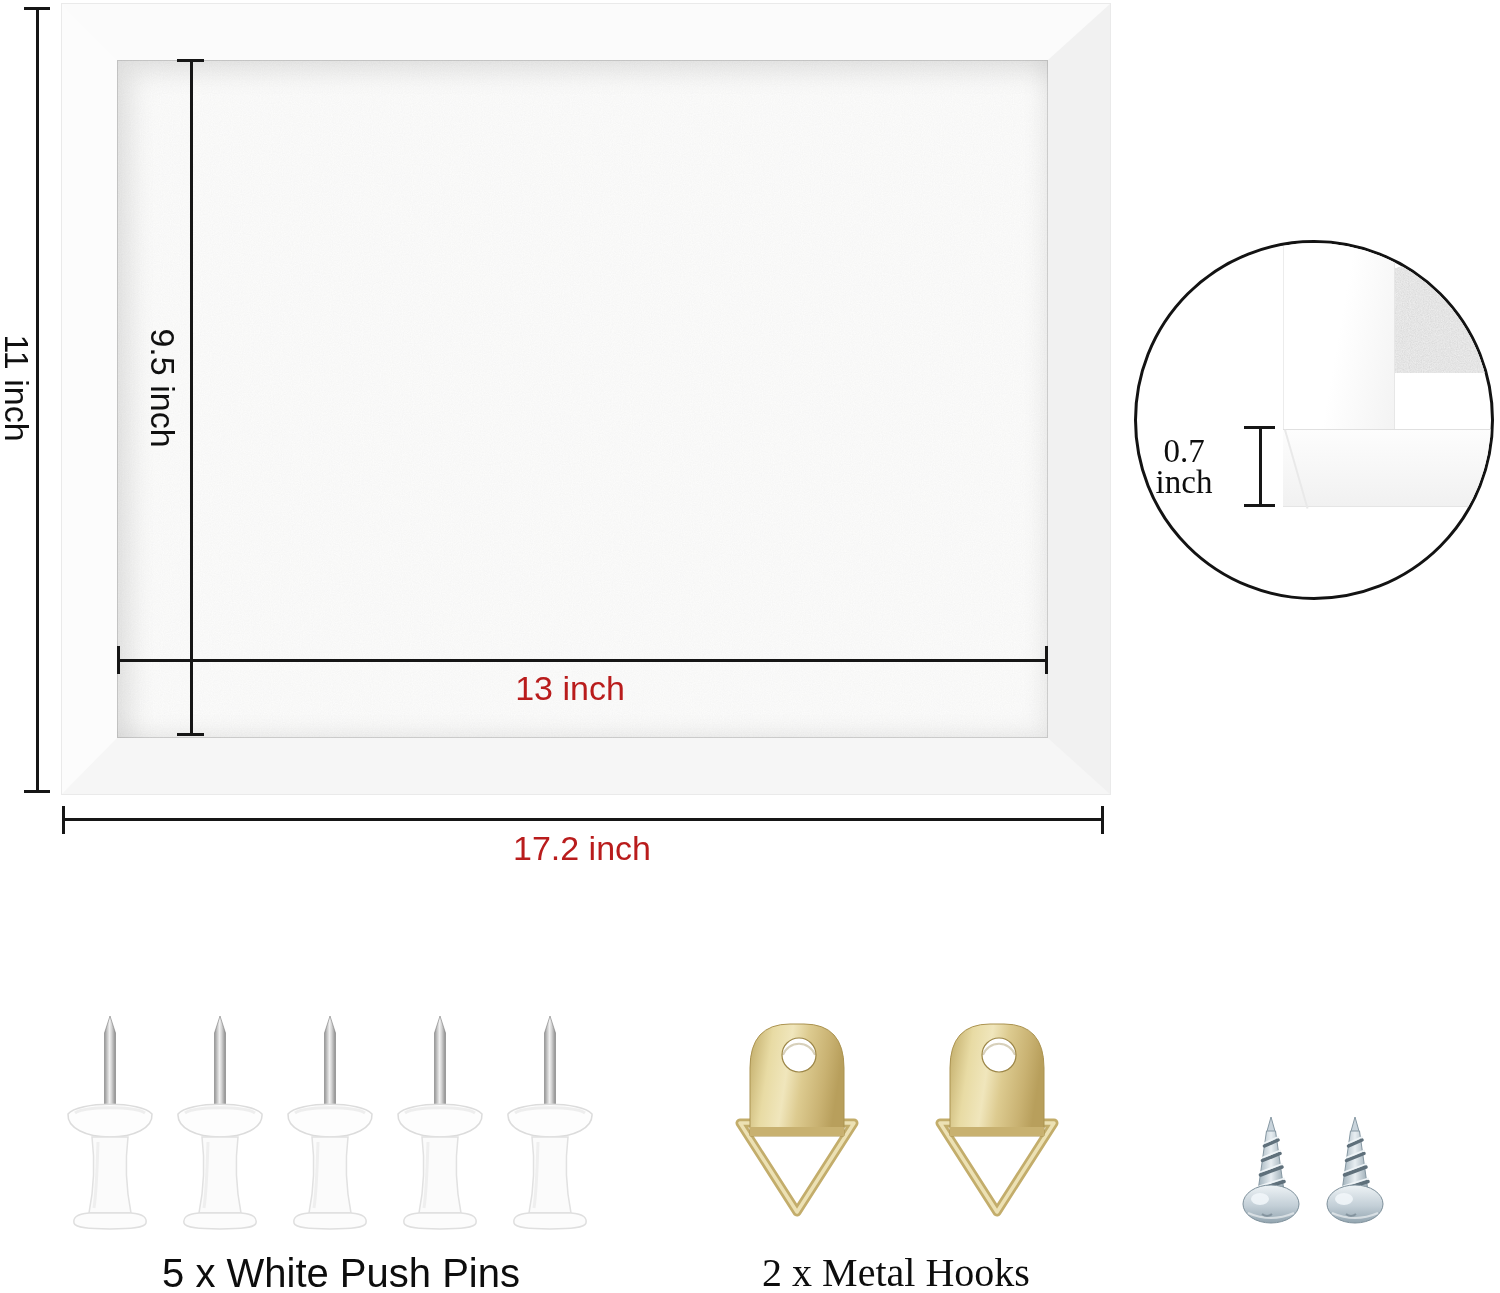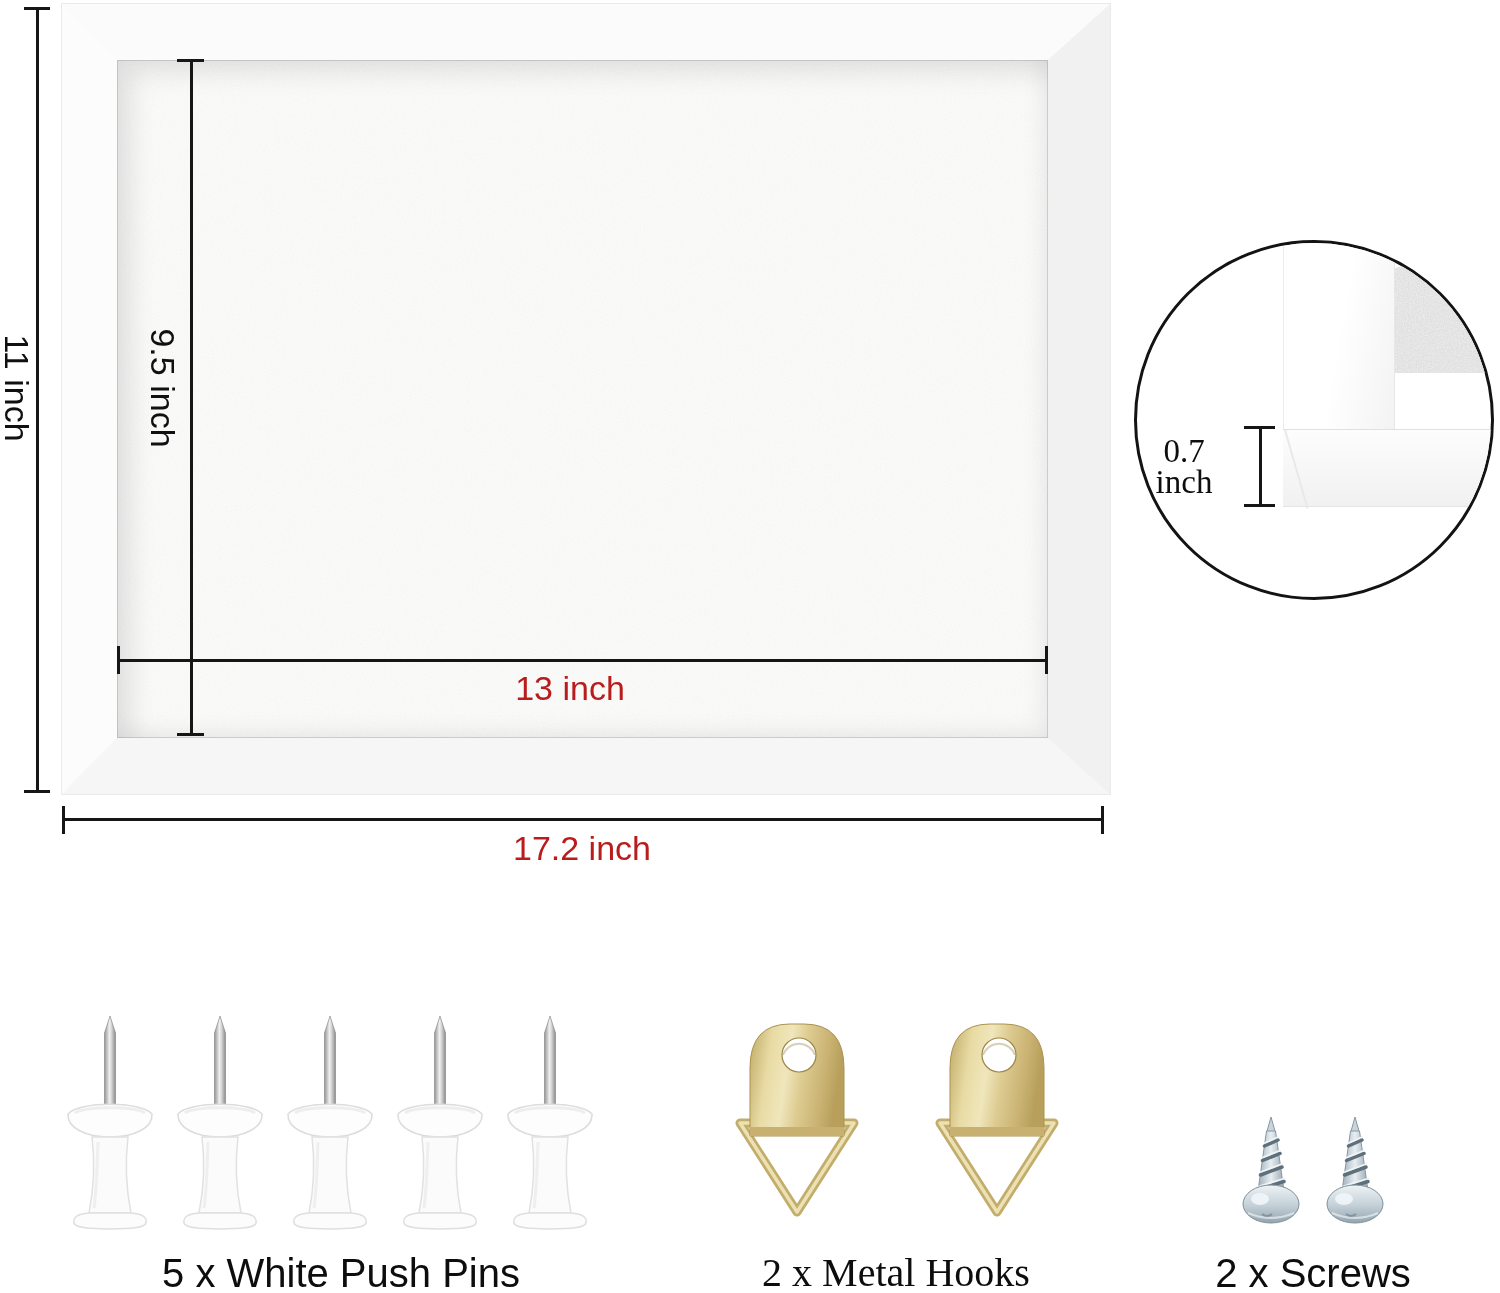--- a/index.html
+++ b/index.html
@@ -242,14 +242,13 @@
     <path d="M24.5 26 L38 20 M22.5 40.5 L40 33.5 M20.5 55 L42 47 M18.5 69.5 L44 61.5" fill="none" stroke="#eff4f7" stroke-width="1.8" stroke-linecap="round"></path>
     <ellipse cx="31" cy="87" rx="28" ry="19" fill="url(#gradHead)" stroke="#7e909b" stroke-width="1"></ellipse>
     <ellipse cx="20" cy="82" rx="9" ry="6" fill="#f2f7fa" opacity="0.85"></ellipse>
     <path d="M8 96 Q31 106 54 96" fill="none" stroke="#ffffff" stroke-width="2" opacity="0.55"></path>
     <path d="M22 97 q5 4 10 0" fill="none" stroke="#6b7c87" stroke-width="2" opacity="0.6"></path>
   </svg>
 </div>
 
   <div class="caption" style="left:318px;top:1252px;margin-left:23px;">5 x White Push Pins</div>
   <div class="caption" style="left:896px;top:1252px;font-family:Liberation Serif, serif;">2 x Metal Hooks</div>
-  <div class="caption" style="left:1313px;top:1252px;">2 x Screws</div>
 </div>
 
 </body></html>

